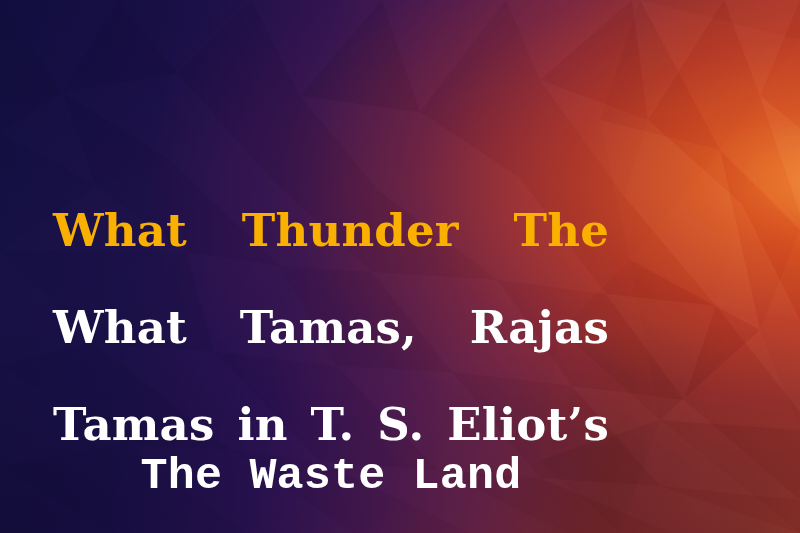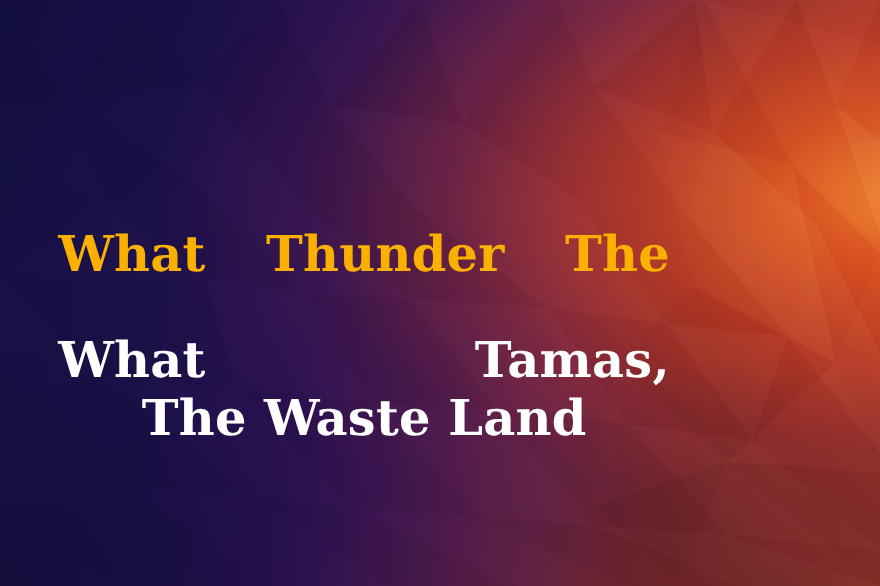--- a/index.html
+++ b/index.html
@@ -96,20 +96,21 @@
     justify-content: space-between;
     white-space: normal;
   }
   .title-line.justify > span {
     white-space: nowrap;
     margin-top: 45px;
   }
 
   .title-line.center {
     text-align: center;
+    font-family: Liberation Mono, monospace;
   }
 
   .accent {
     color: #f9b000;
   }
 </style>
 </head>
 <body>
 
 <div id="banner">
@@ -236,19 +237,27 @@
 
     <div class="title-line justify accent">
       <span>What</span>
       <span>Thunder</span>
       <span>The</span>
     </div>
 
     <div class="title-line justify">
       <span>What</span>
       <span>Tamas,</span>
+      <span>Rajas</span>
     </div>
 
+    <div class="title-line justify">
+      <span>Tamas</span>
+      <span>in</span>
+      <span>T.</span>
+      <span>S.</span>
+      <span>Eliot’s</span>
+    </div>
 
     <div class="title-line center">The Waste Land</div>
 
   </div>
 </div>
 
 </body></html>

